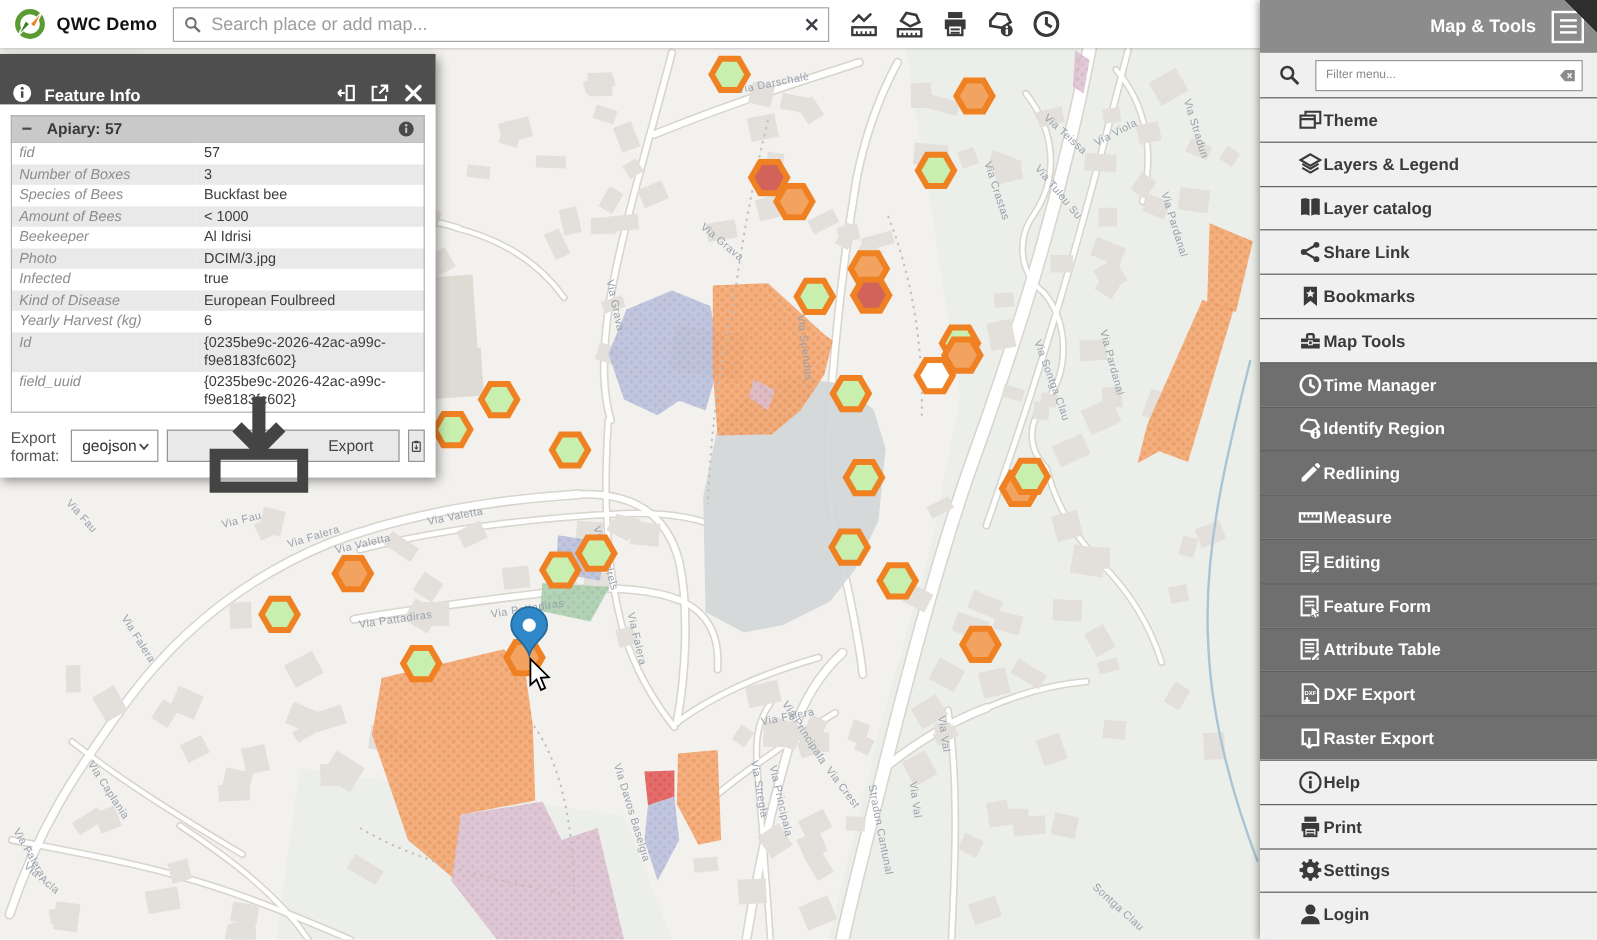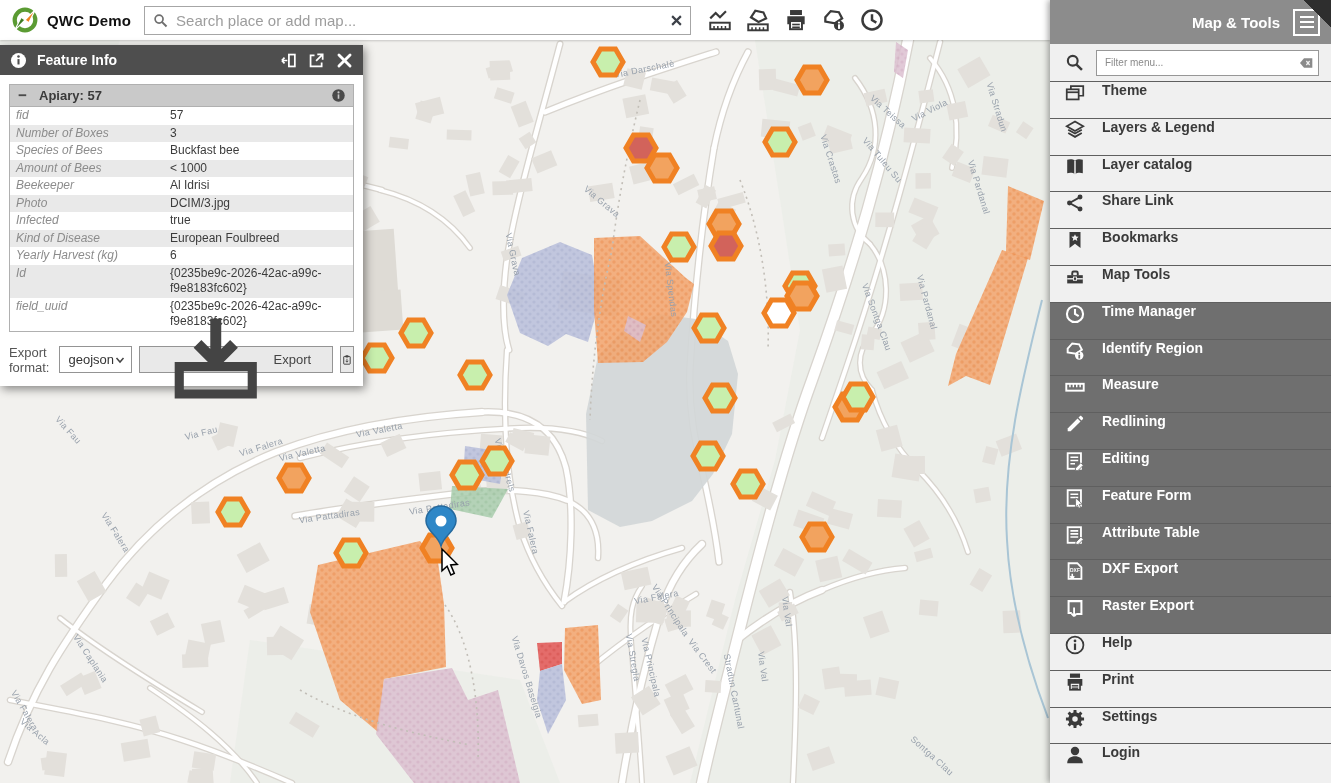--- a/index.html
+++ b/index.html
@@ -25,21 +25,21 @@
   .s-icon{position:absolute;left:7px;top:5px;width:17px;height:17px;color:#6f6f6f}
   .s-clear{position:absolute;right:6px;top:6px;width:15px;height:15px;color:#3c4148;cursor:pointer}
   .tool-btn{width:33px;height:33px;display:flex;align-items:center;justify-content:center;
             color:#3a3a3a;margin-left:5px;cursor:pointer;--hole:#fff}
   .tool-btn svg{width:26px;height:26px}
   .tool-btn:first-of-type{margin-left:12px}
 
   
   #feature-info{position:absolute;left:0;top:45px;width:363px;background:#fff;z-index:6;
                 box-shadow:2px 3px 9px rgba(0,0,0,.45)}
-  .fi-header{height:30px;background:#4e4e4e;color:#fff;display:flex;align-items:center;
+  .fi-header{height:42px;background:#4e4e4e;color:#fff;display:flex;align-items:flex-end;
              padding:0 9px;gap:9px}
   .fi-header .hicon{width:19px;height:19px;color:#fff;flex:none}
   .fi-title{font-weight:bold;font-size:14px;flex:1}
   .fi-hbtn{width:19px;height:19px;color:#fff;cursor:pointer;flex:none}
   .fi-body{padding:9px 9px 11px}
   .fi-sub{background:#c9c9c9;display:flex;align-items:center;height:21px;padding:0 7px;gap:9px;
           border:1px solid #b0b0b0;border-bottom:0}
   .fi-sub .micon{width:13px;height:13px;color:#4a4a4a;cursor:pointer}
   .fi-sub-title{font-size:13px;font-weight:bold;color:#3a3a3a;flex:1}
   .fi-sub .iicon{width:15px;height:15px;cursor:pointer}
@@ -70,21 +70,21 @@
   .sb-burger span{width:14px;height:2.4px;background:#fff}
   .corner{position:absolute;top:0;right:0;width:27px;height:27px;
           background:linear-gradient(225deg,#2e2e2e 50%,rgba(0,0,0,0) 50.5%)}
   .sb-filter{height:37px;display:flex;align-items:center;padding:0 12px 0 14px;gap:11px}
   .sb-filter .sicon{width:21px;height:21px;color:#3a3a3a;flex:none}
   .fwrap{position:relative;flex:1}
   .fwrap input{width:100%;height:26px;box-sizing:border-box;border:1px solid #979797;font-size:10px;
                color:#444;padding:0 26px 0 8px;outline:0;font-family:"Liberation Sans",sans-serif}
   .fwrap input::placeholder{color:#8a8a8a}
   .f-clear{position:absolute;right:5px;top:5px;width:16px;height:16px;color:#8a8a8a;cursor:pointer}
-  .sb-item{height:36.8px;display:flex;align-items:flex-start;padding-left:14px;gap:16px;
+  .sb-item{height:36.8px;display:flex;align-items:center;padding-left:31px;
            border-top:1px solid #5f5f5f;box-sizing:border-box;cursor:pointer;
            background:#f0f0f0;color:#3a3a3a;--hole:#f0f0f0}
   .sb-item.dark{background:#6f6f6f;color:#fff;--hole:#6f6f6f}
   .sb-item .icn{width:22px;height:22px;flex:none}
   .sb-item .lbl{font-size:14px;font-weight:bold}
 </style>
 </head>
 <body>
 
 <svg id="map-svg" width="1060" height="783" viewBox="0 0 1060 783">
@@ -768,34 +768,34 @@
             <circle cx="16.6" cy="17" r="4.6" fill="currentColor"></circle>
             <rect x="15.7" y="16" width="1.9" height="4.2" fill="var(--hole,#fff)"></rect>
             <circle cx="16.6" cy="14.4" r="1" fill="var(--hole,#fff)"></circle>
           </svg>
         </span>
         <span class="lbl">Identify Region</span>
       </div>
       <div class="sb-item dark">
         <span class="icn">
           <svg viewBox="0 0 24 24" style="width:100%;height:100%">
+            <path d="M4 16.8 L14.8 6 L18 9.2 L7.2 20 H4 Z" fill="currentColor"></path>
+            <path d="M15.8 5 L17.3 3.5 C17.8 3 18.6 3 19.1 3.5 L20.5 4.9 C21 5.4 21 6.2 20.5 6.7 L19 8.2 Z" fill="currentColor"></path>
+          </svg>
+        </span>
+        <span class="lbl">Redlining</span>
+      </div>
+      <div class="sb-item dark">
+        <span class="icn">
+          <svg viewBox="0 0 24 24" style="width:100%;height:100%">
             <rect x="2.5" y="8.5" width="19" height="7.5" fill="none" stroke="currentColor" stroke-width="2.1"></rect>
             <path d="M6.5 8.5 V12.2 M10.2 8.5 V12.2 M13.9 8.5 V12.2 M17.6 8.5 V12.2" stroke="currentColor" stroke-width="1.6"></path>
           </svg>
         </span>
         <span class="lbl">Measure</span>
-      </div>
-      <div class="sb-item dark">
-        <span class="icn">
-          <svg viewBox="0 0 24 24" style="width:100%;height:100%">
-            <path d="M4 16.8 L14.8 6 L18 9.2 L7.2 20 H4 Z" fill="currentColor"></path>
-            <path d="M15.8 5 L17.3 3.5 C17.8 3 18.6 3 19.1 3.5 L20.5 4.9 C21 5.4 21 6.2 20.5 6.7 L19 8.2 Z" fill="currentColor"></path>
-          </svg>
-        </span>
-        <span class="lbl">Redlining</span>
       </div>
       <div class="sb-item dark">
         <span class="icn">
           <svg viewBox="0 0 24 24" style="width:100%;height:100%">
             <rect x="4" y="3.5" width="14.5" height="17" fill="none" stroke="currentColor" stroke-width="2"></rect>
             <path d="M7 8 H15.5 M7 11.5 H15.5 M7 15 H12" stroke="currentColor" stroke-width="1.7"></path>
             <path d="M12.5 19.8 L18.3 14 L21 16.7 L15.2 22.5 H12.5 Z" fill="currentColor" stroke="var(--hole,#fff)" stroke-width="1"></path>
           </svg>
         </span>
         <span class="lbl">Editing</span>

